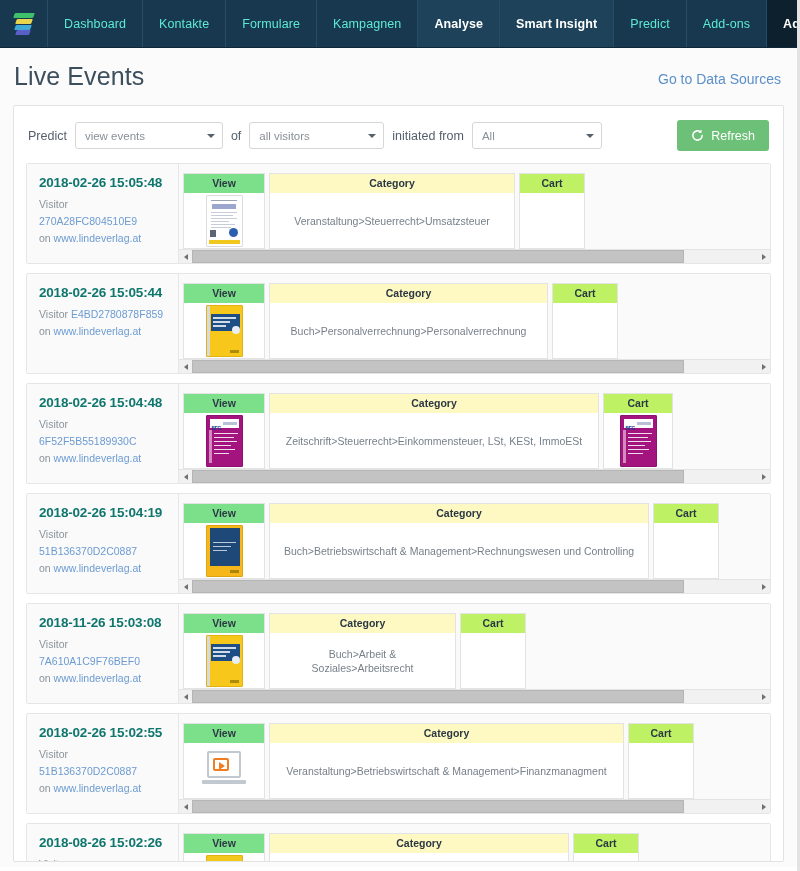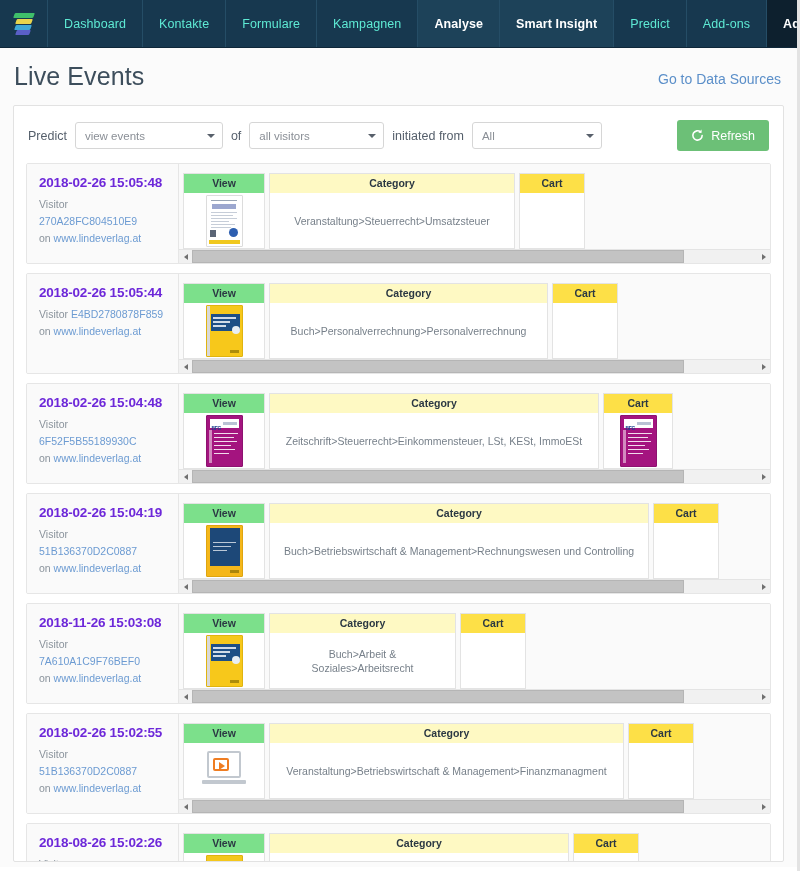--- a/index.html
+++ b/index.html
@@ -162,21 +162,21 @@
   }
   .ev-meta {
     width: 152px;
     flex: 0 0 152px;
     padding: 11px 10px 8px 12px;
     border-right: 1px solid #e6e6e6;
     background: #fafafa;
   }
   .ev-time {
     font-size: 13.5px;
-    color: #6d28d9;
+    color: #0f766e;
     font-weight: bold;
     letter-spacing: -.2px;
     margin-bottom: 6px;
   }
   .ev-line { font-size: 10.5px; color: #8a939c; line-height: 17px; }
   .ev-line a { color: #6c9bd2; text-decoration: none; cursor: pointer; }
 
   .ev-track {
     flex: 1 1 auto;
     position: relative;
@@ -201,21 +201,21 @@
   .col-head {
     font-size: 10.5px;
     font-weight: bold;
     color: #2b3843;
     text-align: center;
     padding: 3px 0 3px 0;
     line-height: 13px;
   }
   .col-head.view  { background: #7ce08b; }
   .col-head.cat   { background: #fef9c3; }
-  .col-head.cart  { background: #fde047; }
+  .col-head.cart  { background: #bef264; }
   .col-body {
     flex: 1 1 auto;
     display: flex; align-items: center; justify-content: center;
     padding: 2px 8px;
     font-size: 10.5px;
     color: #77808a;
     text-align: center;
     line-height: 14px;
     overflow: hidden;
   }

